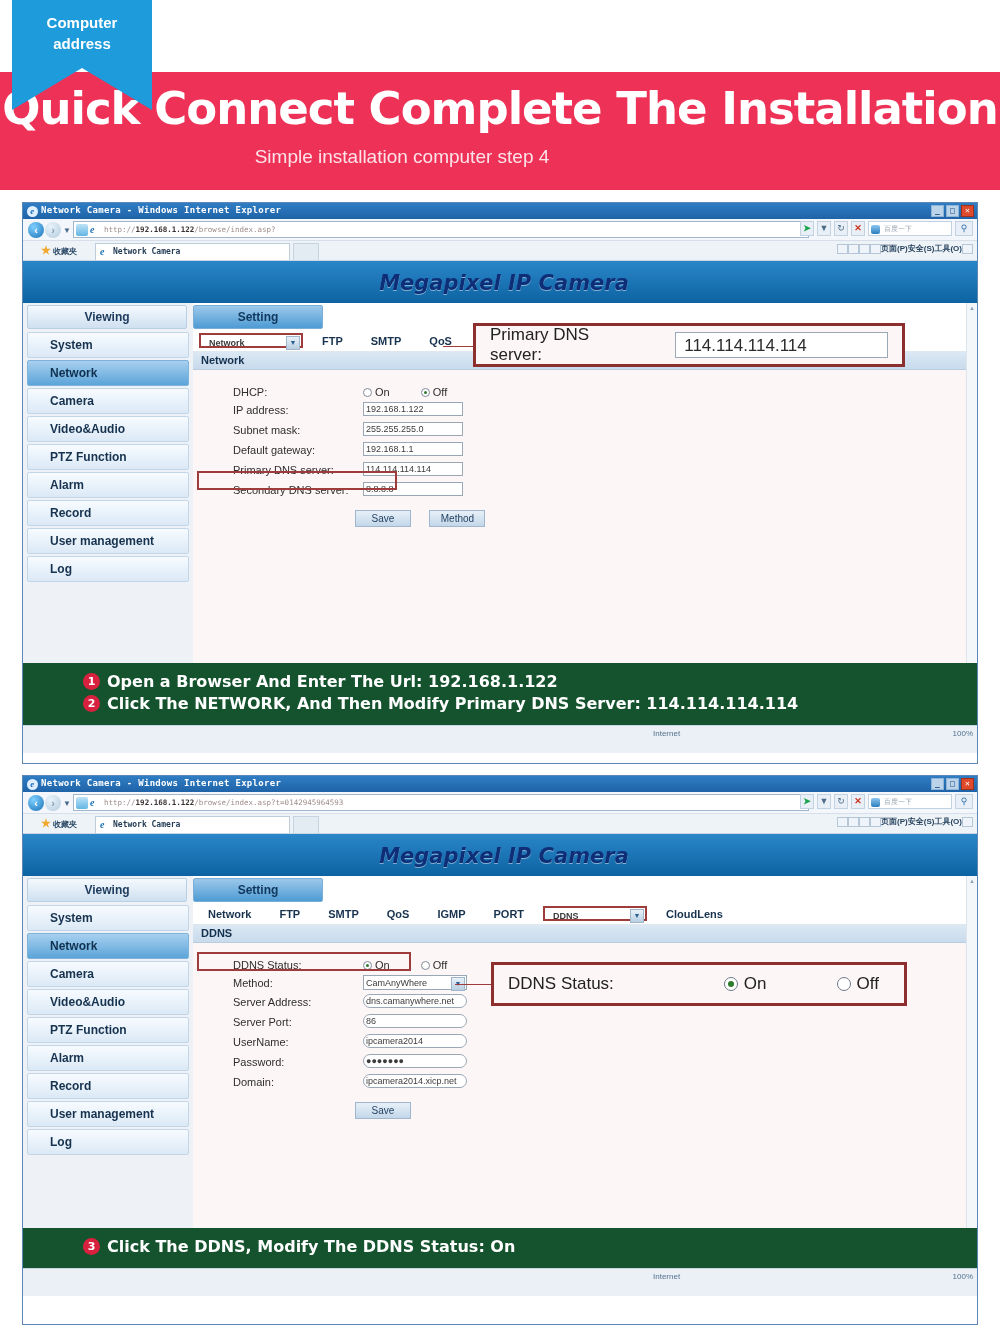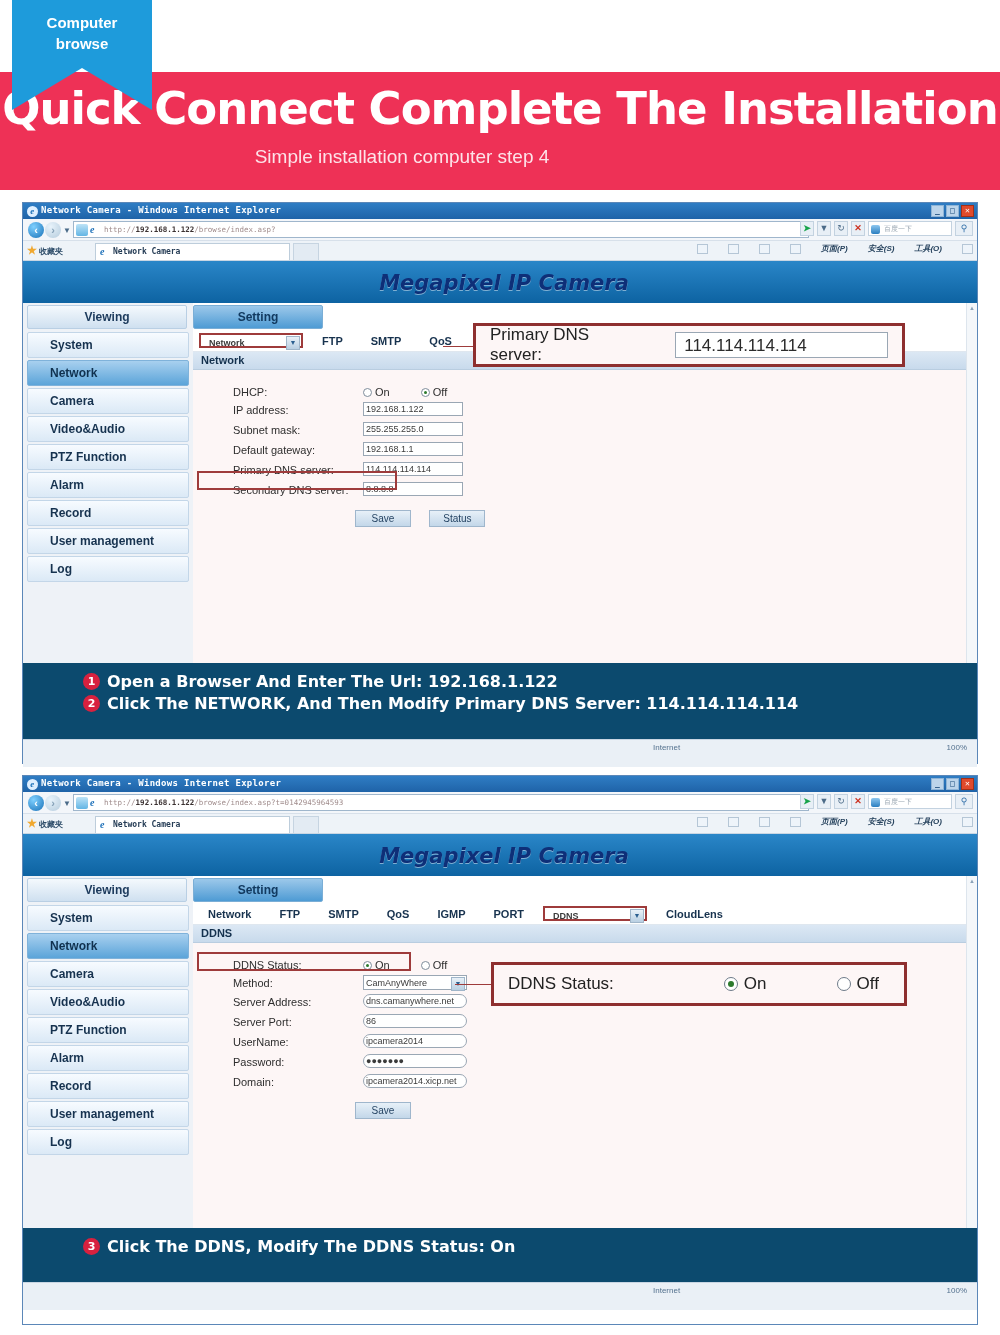--- a/index.html
+++ b/index.html
@@ -97,35 +97,35 @@
   .searchbox { width:84px; height:15px; border:1px solid #c3d2e0; background:#fff;
                font-size:7px; color:#9aa7b2; padding:2px 0 0 15px; position:relative; }
   .searchbox:before{ content:""; position:absolute; left:2px; top:3px; width:9px; height:9px;
                border-radius:2px; background:linear-gradient(#8ec7ef,#2a7ec0); }
   .srch-glass { width:18px; height:15px; border:1px solid #c3d2e0; background:#e8eff6;
                font-size:9px; line-height:13px; text-align:center; color:#2f6ea8; }
 
   
   .tabrow { height:20px; background:#eef3f8; position:relative;
             border-bottom:1px solid #c9d6e3; }
-  .fav { position:absolute; left:4px; top:3px; font-size:8px; color:#2c4b68;
+  .fav { position:absolute; left:18px; top:3px; font-size:8px; color:#2c4b68;
          font-weight:bold; }
   .fav-star { color:#f0a830; font-size:11px; }
   .ietab {
     position:absolute; left:72px; top:2px; width:195px; height:17px;
     background:#ffffff; border:1px solid #bdcddb; border-bottom:none;
     font-size:8px; font-weight:bold; color:#253c55; padding:3px 0 0 17px;
     font-family:"DejaVu Sans Mono", monospace;
   }
   .ietab:before { content:"e"; position:absolute; left:4px; top:2px; color:#1b6fb8;
     font-style:italic; font-weight:bold; font-size:10px; font-family:"Liberation Serif",serif;}
   .ietab-blank { position:absolute; left:270px; top:2px; width:26px; height:17px;
     background:#e3ebf3; border:1px solid #c6d4e1; border-bottom:none; }
   .cmdbar { position:absolute; right:4px; top:2px; font-size:8px; color:#27435e;
-    font-weight:bold; display:flex; align-items:center; gap:20px;font-style:italic; }
+    font-weight:bold; display:flex; align-items:center; gap:0; }
   .cmdbar span { white-space:nowrap; }
   .cmd-ic { display:inline-block; width:11px; height:10px; border:1px solid #b5c6d6;
             background:#eef4fa; }
 
   
   .cam { position:relative; background:#eef3f8; }
   .cam-head {
     height:42px; background:linear-gradient(#2a86c8,#0d63a2);
     position:relative;
   }
@@ -211,41 +211,41 @@
   .callout-radio.on:after { content:""; position:absolute; left:3px; top:3px;
            width:6px; height:6px; border-radius:50%; background:#2d7a2d; }
   .leader { position:absolute; background:#9e3b3b; height:1px; }
 
   
   .scrollstrip { position:absolute; right:0; top:0; width:11px; bottom:0;
                  background:#f4f7fa; border-left:1px solid #dde5ed; }
   .scrollstrip .arrow { font-size:6px; color:#8ba2b8; text-align:center; line-height:10px; }
 
   
-  .instr { background:#0c4a6e; padding:8px 0 24px 60px; position:relative; }
+  .instr { background:#14532d; padding:8px 0 10px 60px; position:relative; }
   .instr-line { color:#ffffff; font-size:16px; font-weight:bold; line-height:22px;
                 white-space:nowrap; font-family:"DejaVu Sans", sans-serif; }
   .num { display:inline-block; width:17px; height:17px; border-radius:50%;
          background:#d8213f; color:#ffffff; font-size:11px; font-weight:bold;
          text-align:center; line-height:17px; margin-right:7px; vertical-align:2px; }
 
   
   .statusbar { height:28px; background:#eaf0f6; border-top:1px solid #c9d6e3;
                position:relative; font-size:8px; color:#54718e; }
   .sb-net { position:absolute; left:630px; top:3px; }
-  .sb-zoom { position:absolute; right:10px; top:3px; }
+  .sb-zoom { position:absolute; right:4px; top:3px; }
 </style>
 </head>
 <body>
 
 <div class="banner">
   <div class="banner-bar"></div>
   <div class="badge">
     <span class="badge-l1">Computer</span>
-    <span class="badge-l2">browse</span>
+    <span class="badge-l2">address</span>
   </div>
   <div class="banner-title">Quick Connect Complete The Installation</div>
   <div class="banner-sub">Simple installation computer step 4</div>
 </div>
 
 <div class="window win1">
 
   <div class="titlebar">
     <span class="ie-logo-sm">e</span>
     <span>Network Camera - Windows Internet Explorer</span>
@@ -356,21 +356,21 @@
               <td><span class="inp">114.114.114.114</span></td>
             </tr>
             <tr>
               <td class="lbl">Secondary DNS server:</td>
               <td><span class="inp">8.8.8.8</span></td>
             </tr>
           </tbody>
             </table>
           <div class="btnrow">
             <span class="fbtn">Save</span>
-            <span class="fbtn">Status</span>
+            <span class="fbtn">Method</span>
           </div>
 
           <div class="hl-box" style="left:4px; top:101px; width:200px; height:19px;"></div>
         </div>
 
         <div class="scrollstrip">
           <div class="arrow">▲</div>
         </div>
       </div>
     </div>

